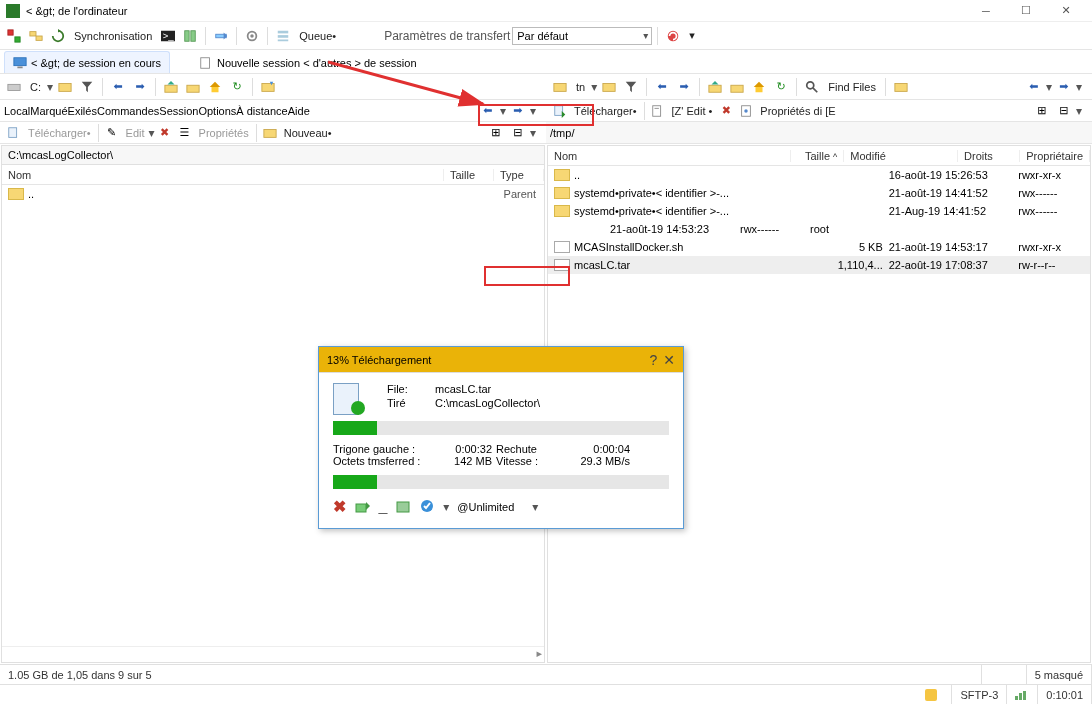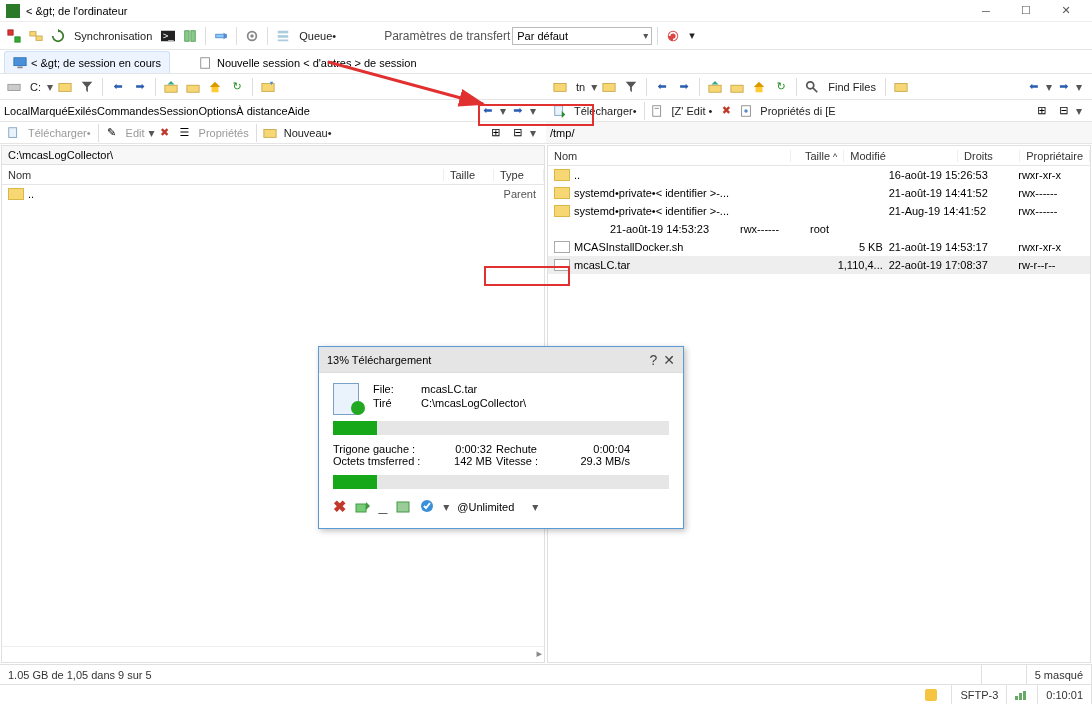--- a/index.html
+++ b/index.html
@@ -27,21 +27,21 @@
   .row { display: flex; align-items: center; height: 18px; padding: 0 2px; }
   .row.hl { background: #eee; }
   .ficon { width: 16px; height: 12px; background: #f7d774; border: 1px solid #d9b84a; margin: 0 4px; }
   .ficon.file { background: #fff; border: 1px solid #aaa; }
   .ficon.up { background: #f7d774; border: 1px solid #d9b84a; position: relative; }
   .statusbar { height: 20px; border-top: 1px solid #e0e0e0; display: flex; align-items: center; font-size: 11px; color: #333; }
   .statusbar .cell { padding: 0 8px; border-right: 1px solid #e0e0e0; height: 100%; display: flex; align-items: center; }
   .statusbar .spacer { flex: 1; }
   .lockicon { width: 12px; height: 12px; background: #f5c542; border-radius: 2px; margin-right: 6px; }
   .dialog { position: absolute; left: 318px; top: 346px; width: 366px; border: 1px solid #5a9bd5; background: #fff; box-shadow: 2px 2px 6px rgba(0,0,0,0.25); }
-  .dlg-title { height: 26px; display: flex; align-items: center; padding: 0 8px; background: #e5e5e5; border-bottom: 1px solid #ddd; font-size: 12px; justify-content: space-between; }
+  .dlg-title { height: 26px; display: flex; align-items: center; padding: 0 8px; background: #eab308; border-bottom: 1px solid #ddd; font-size: 12px; justify-content: space-between; }
   .dlg-title .close { margin-left: 6px; font-size: 14px; color: #444; }
   .dlg-title .help { margin-left: auto; font-size: 14px; color: #444; }
   .dlg-body { padding: 10px 14px 12px 14px; }
   .dlg-row { display: flex; gap: 8px; margin-bottom: 2px; }
   .progress { height: 14px; background: #e6e6e6; margin: 8px 0; position: relative; }
   .progress .bar { height: 100%; background: #17a819; }
   .dlg-ctrl { display: flex; align-items: center; gap: 8px; margin-top: 8px; }
   .dlg-icon { width: 30px; height: 30px; position: relative; }
   .dlg-icon::before { content:""; position:absolute; left:0; top:0; width:24px; height:30px; border:1px solid #7aa0c4; background:#eaf2fb; }
   .dlg-icon::after { content:""; position:absolute; right:-2px; bottom:-2px; width:14px; height:14px; background:#22a822; border-radius:50%; }
@@ -460,21 +460,21 @@
   <div class="cell">0:10:01</div>
 </div>
 
 <div class="dialog">
   <div class="dlg-title">
     <span>13% Téléchargement</span>
     <span class="help">?</span>
     <span class="close">✕</span>
   </div>
   <div class="dlg-body">
-    <div style="display:flex; gap:10px">
+    <div style="display:flex; gap:24px">
       <div class="dlg-icon"></div>
       <div style="flex:1">
         <div class="dlg-row">
             <span style="width:40px">File:</span>
             <span>mcasLC.tar</span>
           </div>
         <div class="dlg-row">
             <span style="width:40px">Tiré</span>
             <span>C:\mcasLogCollector\</span>
           </div>

